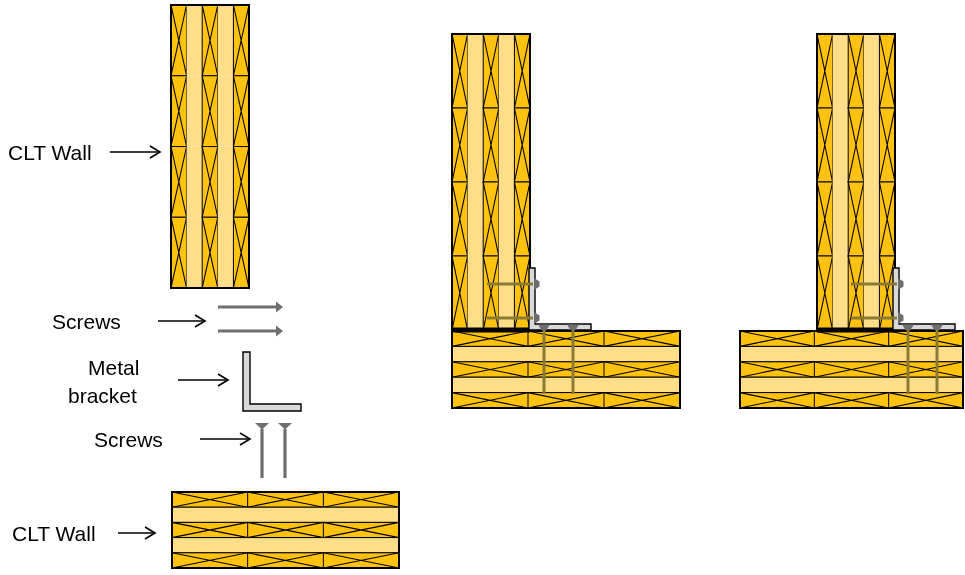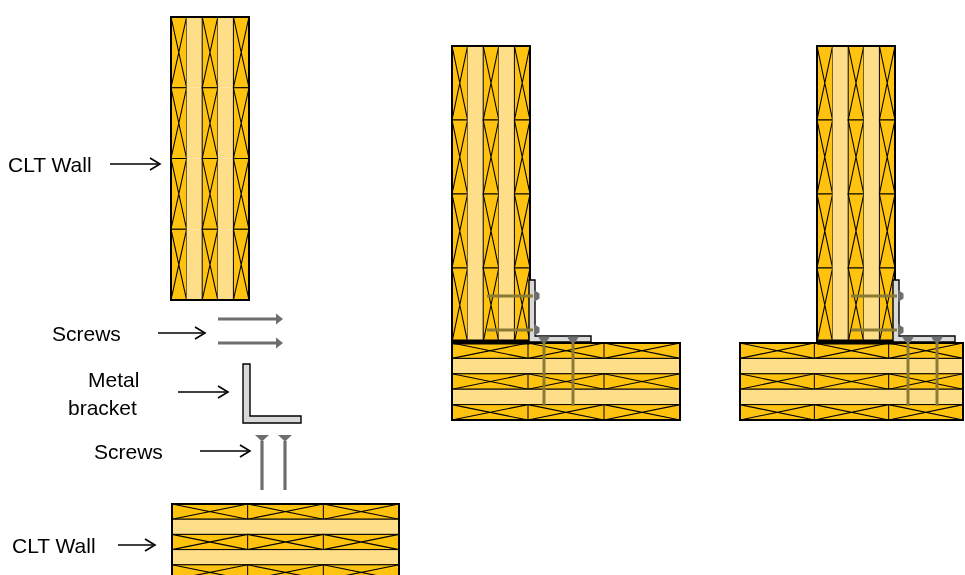--- a/index.html
+++ b/index.html
@@ -1,18 +1,18 @@
 <!DOCTYPE html>
 <html><head>
 <meta charset="utf-8">
 <style>
   html,body{margin:0;padding:0;background:#ffffff;}
   body{width:965px;height:575px;position:relative;overflow:hidden;
        font-family:"Liberation Sans",sans-serif;}
-  #stage{position:absolute;left:0;top:12px;width:965px;height:476px;}
+  #stage{position:absolute;left:0;top:0;width:965px;height:476px;}
   svg{display:block;}
   text{font-family:"Liberation Sans",sans-serif;fill:#000000;}
   .lbl{font-size:21px;}
 </style>
 </head>
 <body>
 
 <div id="stage">
   <svg width="965" height="575" viewBox="0 0 965 575">
     <g id="layer-labels">

